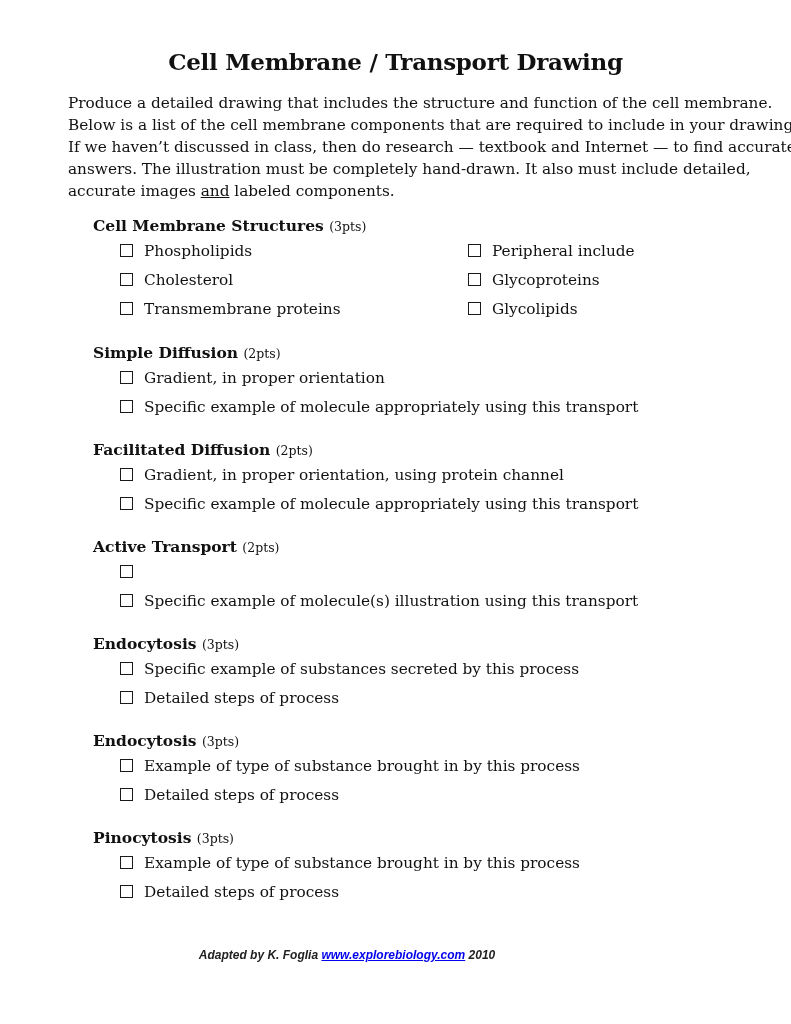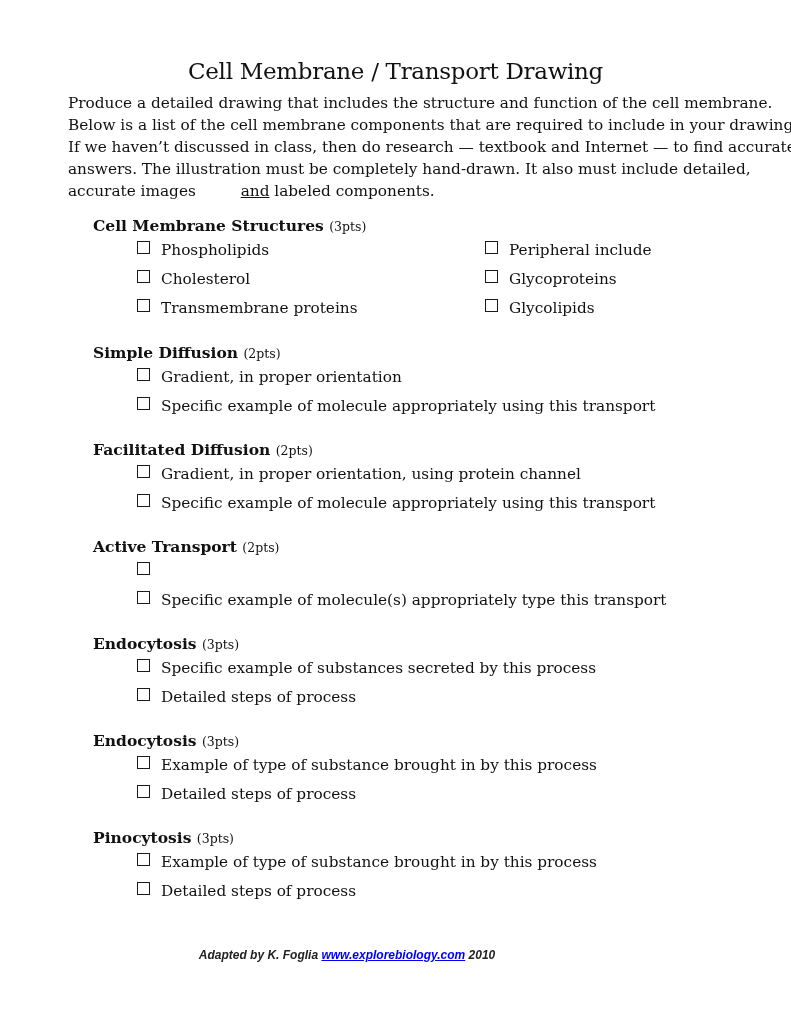--- a/index.html
+++ b/index.html
@@ -6,34 +6,34 @@
   body {
     width: 791px; height: 1024px;
     background: #ffffff;
     color: #111111;
     font-family: "DejaVu Serif", "Liberation Serif", serif;
     position: relative;
     overflow: hidden;
   }
   .page-title {
     position: absolute;
-    top: 58px; left: 0; width: 791px;
+    top: 48px; left: 0; width: 791px;
     text-align: center;
     font-size: 23px;
-    font-weight: normal;
+    font-weight: bold;
     letter-spacing: -0.3px;
   }
   .intro {
     position: absolute;
     top: 92px; left: 68px;
     font-size: 15.3px;
     line-height: 22px;
     white-space: nowrap;
   }
-  .intro .u { text-decoration: underline; margin-left: 40px; }
+  .intro .u { text-decoration: underline; }
   .sections {
     position: absolute;
     top: 0; left: 93px; width: 650px;
   }
   .section { position: absolute; left: 0; width: 650px; }
   .section:nth-child(1) { top: 216px; }
   .section:nth-child(2) { top: 343px; }
   .section:nth-child(3) { top: 440px; }
   .section:nth-child(4) { top: 537px; }
   .section:nth-child(5) { top: 634px; }
@@ -43,22 +43,23 @@
     font-size: 15.5px;
     line-height: 20px;
     font-weight: bold;
   }
   .points {
     font-weight: normal;
     font-size: 12.5px;
   }
   .check-row {
     display: flex;
+    align-items: center;
     height: 19px;
-    margin-left: 44px;
+    margin-left: 27px;
   }
   .section > .check-row { margin-top: 10px; }
   .section > .section-heading + .check-row { margin-top: 4px; }
   .cols {
     display: grid;
     grid-template-columns: 348px auto;
     grid-auto-flow: row;
   }
   .cols .check-row { margin-top: 10px; }
   .cols .check-row:nth-child(-n+2) { margin-top: 4px; }
@@ -152,21 +153,21 @@
         <span class="check-label">Specific example of molecule appropriately using this transport</span>
       </div>
     </div>
     <div class="section">
       <div class="section-heading"><span>Active Transport </span><span class="points">(2pts)</span></div>
       <div class="check-row">
         <span class="checkbox"></span>
       </div>
       <div class="check-row">
         <span class="checkbox"></span>
-        <span class="check-label">Specific example of molecule(s) appropriately type this transport</span>
+        <span class="check-label">Specific example of molecule(s) illustration using this transport</span>
       </div>
     </div>
     <div class="section">
       <div class="section-heading"><span>Endocytosis </span><span class="points">(3pts)</span></div>
       <div class="check-row">
         <span class="checkbox"></span>
         <span class="check-label">Specific example of substances secreted by this process</span>
       </div>
       <div class="check-row">
         <span class="checkbox"></span>

